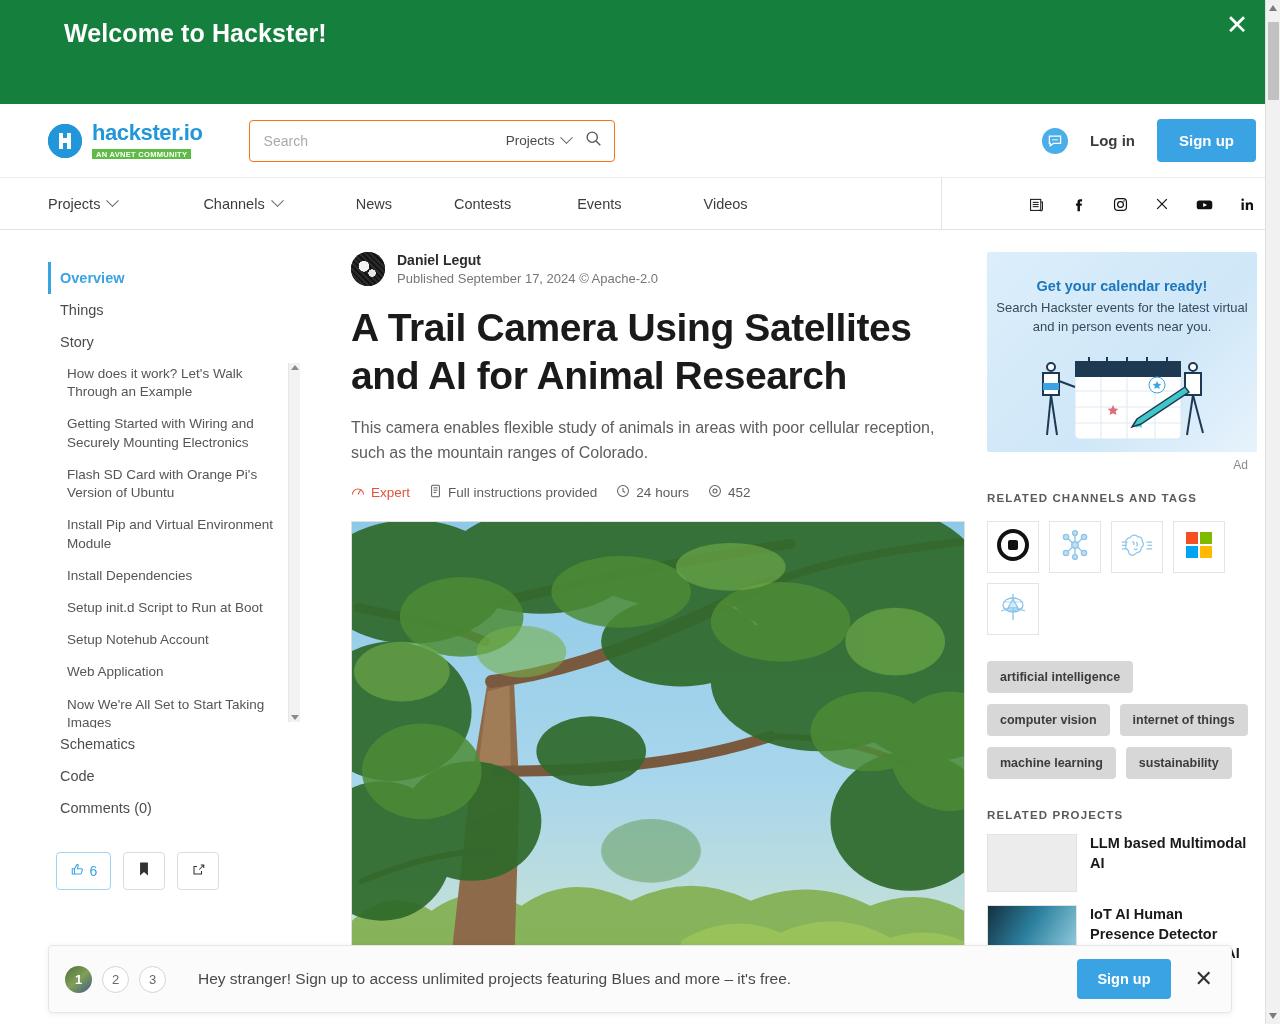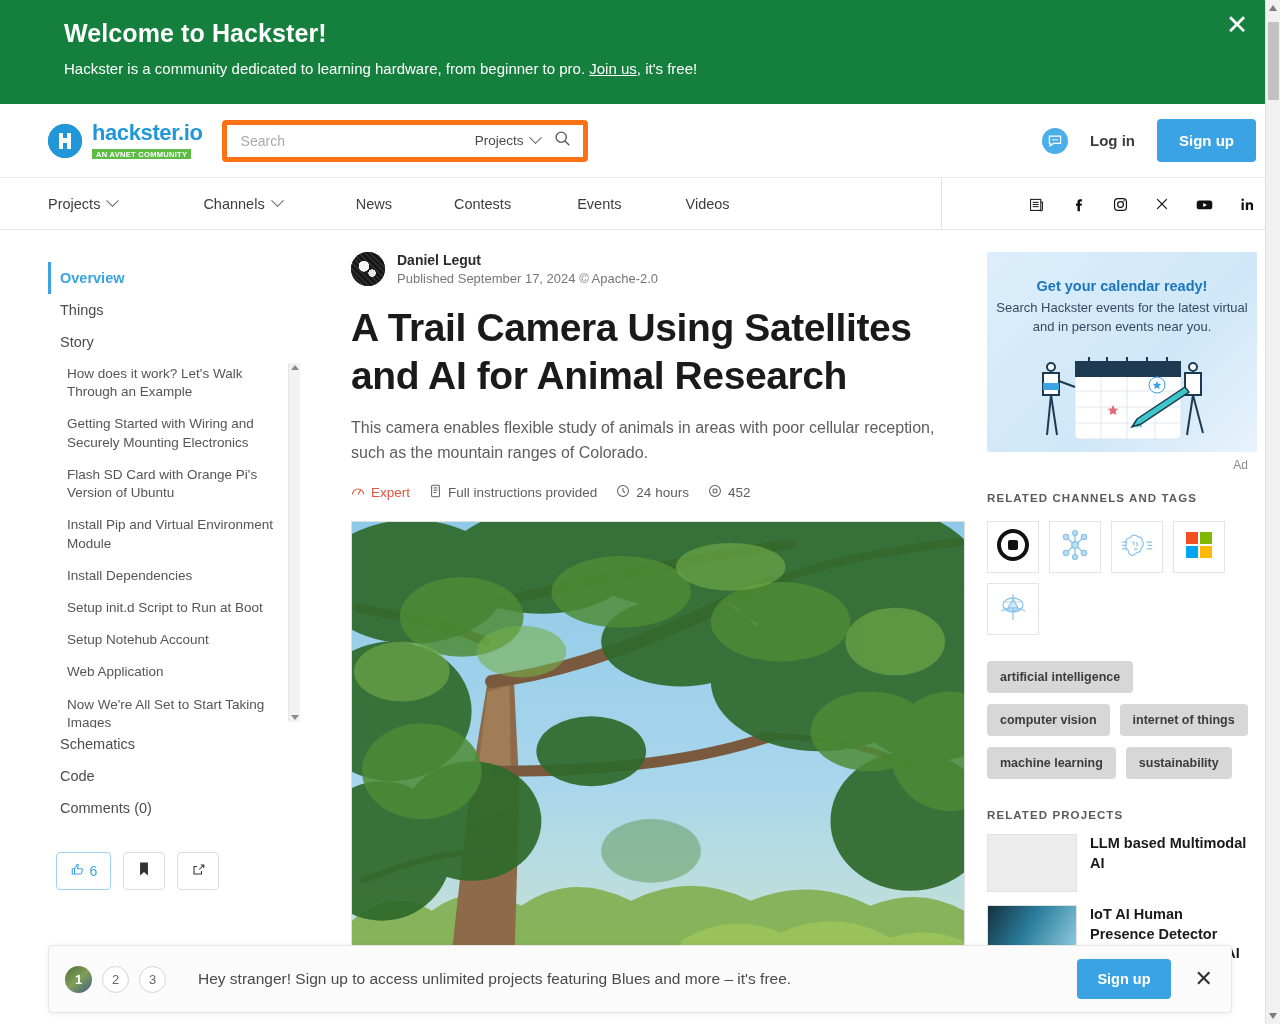--- a/index.html
+++ b/index.html
@@ -50,23 +50,23 @@
   .brand-name {
     font-size:22px; font-weight:bold; color:#2196d8;
     letter-spacing:-0.4px;
   }
   .brand-sub {
     margin-top:3px; background:#5dbb46; color:#fff;
     font-size:7.5px; font-weight:bold; letter-spacing:.3px;
     padding:2px 4px 1px; display:inline-block;
   }
   .search-box {
-    margin-left: 19px;
+    margin-left: 46px;
     width: 366px; height: 42px;
-    border:5px solid #f97316; border-radius:4px;
+    border:1px solid #f97316; border-radius:4px;
     display:flex; align-items:center; padding: 0 12px 0 14px;
   }
   .search-input {
     flex:1; border:0; outline:0; font-size:14px; color:#555;
     font-family:"Liberation Sans", sans-serif; background:transparent;
   }
   .search-input::placeholder { color:#aaa; }
   .search-scope {
     display:flex; align-items:center; gap:7px;
     font-size:13.5px; color:#4a4a4a; margin-right:14px;
@@ -236,21 +236,20 @@
   .vtri.up { top:5px; border-left:4px solid transparent;border-right:4px solid transparent;border-bottom:6px solid #7b7b7b;}
   .vtri.dn { bottom:5px; border-left:4px solid transparent;border-right:4px solid transparent;border-top:6px solid #7b7b7b;}
 </style>
 </head>
 <body>
 
 <div class="page">
 
   <div class="welcome">
     <h1>Welcome to Hackster!</h1>
-    <p><span>Hackster is a community dedicated to learning hardware, from beginner to pro. </span><a href="#">Join us</a><span>, it's free!</span></p>
     <div class="welcome-close">✕</div>
   </div>
 
   <div class="header">
     <div class="brand">
       <div class="brand-mark">
         <svg width="34" height="34" viewBox="0 0 34 34">
           <circle cx="17" cy="17" r="17" fill="#2196d8"></circle>
           <path d="M11 9h4v5h4V9h4v16h-4v-6h-4v6h-4z" fill="#fff"></path>
           <path d="M17 5l3 3-3 3-3-3z" fill="#2196d8"></path>
@@ -296,21 +295,21 @@
         <span>Projects</span>
         <span class="chev"></span>
       </div>
       <div class="nav-item" style="margin-left:52px;">
         <span>Channels</span>
         <span class="chev"></span>
       </div>
       <div class="nav-item" style="margin-left:40px;">News</div>
       <div class="nav-item" style="margin-left:28px;">Contests</div>
       <div class="nav-item" style="margin-left:32px;">Events</div>
-      <div class="nav-item" style="margin-left:30px;">Videos</div>
+      <div class="nav-item" style="margin-left:48px;">Videos</div>
     </div>
     <div class="nav-sep"></div>
     <div class="social">
       <span>
         <svg width="17" height="17" viewBox="0 0 20 20" fill="none" stroke="#222" stroke-width="1.3">
           <rect x="3" y="4" width="12" height="13"></rect>
             <line x1="5.5" y1="7.5" x2="12.5" y2="7.5"></line>
             <line x1="5.5" y1="10" x2="12.5" y2="10"></line>
             <line x1="5.5" y1="12.5" x2="12.5" y2="12.5"></line>
             <path d="M15 7h2v9a1.5 1.5 0 0 1-3 0"></path>

